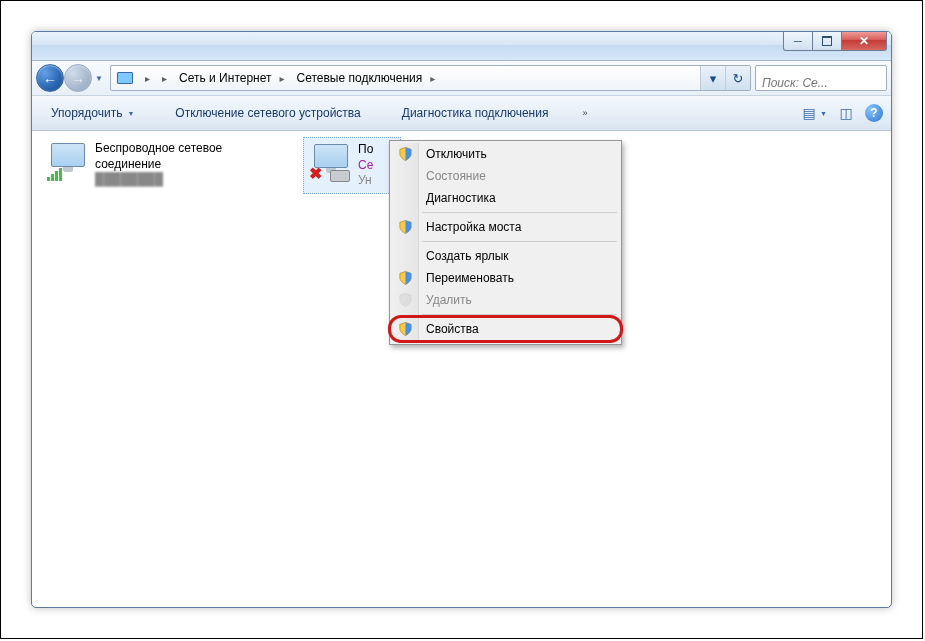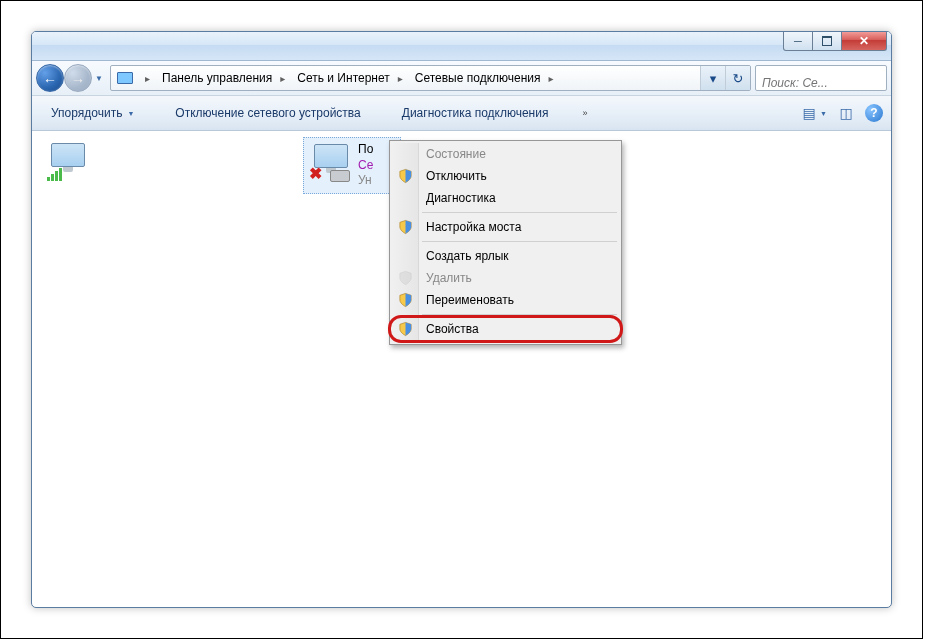--- a/index.html
+++ b/index.html
@@ -91,21 +91,20 @@
     <div class="navbtns">
       <div class="circlebtn">←</div>
       <div class="circlebtn fwd">→</div>
       <div class="navdrop">▼</div>
     </div>
     <div class="addressbar">
       <div class="addr-icon">
             <div class="screen"></div>
           </div>
       <span class="crumb-arrow">▸</span>
-      <span class="crumb">Панель управления</span>
       <span class="crumb-arrow">▸</span>
       <span class="crumb">Сеть и Интернет</span>
       <span class="crumb-arrow">▸</span>
       <span class="crumb">Сетевые подключения</span>
       <span class="crumb-arrow">▸</span>
       <span class="addr-end"></span>
       <span class="addr-refresh">▾</span>
       <span class="addr-refresh">↻</span>
     </div>
     <div class="searchbox">
@@ -141,85 +140,89 @@
     <div class="conn" style="left:8px;top:6px;">
       <div class="conn-icon">
         <div class="monitor"></div>
         <div class="bars">
               <span></span>
               <span></span>
               <span></span>
               <span></span>
             </div>
       </div>
+      <div class="conn-text">
+        <div class="line1">Беспроводное сетевое соединение</div>
+        <div class="line2">████████</div>
+      </div>
     </div>
 
     <div class="conn sel" style="left:270px;top:6px;width:88px;overflow:hidden;">
       <div class="conn-icon">
         <div class="monitor"></div>
         <div class="redx">✖</div>
         <div class="plug"></div>
       </div>
       <div class="conn-text">
         <div class="line1">По</div>
         <div class="line1" style="color:#a21caf;">Се</div>
         <div class="line1" style="color:#888;">Ун</div>
       </div>
     </div>
   </div>
 
   <div class="ctxmenu">
     <div class="gutter"></div>
 
+    <div class="ctxitem">
+      <span class="shield">
+        <svg viewBox="0 0 16 16">
+              <path d="M8 1 L14 3 V8 C14 12 8 15 8 15 C8 15 2 12 2 8 V3 Z" fill="#f6c94a" stroke="#b08020" stroke-width="0.7"></path>
+              <path d="M8 1 L14 3 V8 C14 12 8 15 8 15 V1 Z" fill="#4a90e2"></path>
+            </svg>
+      </span>
+      <span class="txt">Отключить</span>
+    </div>
     <div class="ctxitem disabled">
       <span class="txt">Состояние</span>
     </div>
     <div class="ctxitem">
-      <span class="shield">
-        <svg viewBox="0 0 16 16">
-              <path d="M8 1 L14 3 V8 C14 12 8 15 8 15 C8 15 2 12 2 8 V3 Z" fill="#f6c94a" stroke="#b08020" stroke-width="0.7"></path>
-              <path d="M8 1 L14 3 V8 C14 12 8 15 8 15 V1 Z" fill="#4a90e2"></path>
-            </svg>
-      </span>
-      <span class="txt">Отключить</span>
-    </div>
-    <div class="ctxitem">
       <span class="txt">Диагностика</span>
     </div>
     <div class="ctxsep"></div>
     <div class="ctxitem">
       <span class="shield">
         <svg viewBox="0 0 16 16">
               <path d="M8 1 L14 3 V8 C14 12 8 15 8 15 C8 15 2 12 2 8 V3 Z" fill="#f6c94a" stroke="#b08020" stroke-width="0.7"></path>
               <path d="M8 1 L14 3 V8 C14 12 8 15 8 15 V1 Z" fill="#4a90e2"></path>
             </svg>
       </span>
       <span class="txt">Настройка моста</span>
     </div>
     <div class="ctxsep"></div>
     <div class="ctxitem">
       <span class="txt">Создать ярлык</span>
+    </div>
+    <div class="ctxitem">
+      <span class="shield">
+        <svg viewBox="0 0 16 16">
+              <path d="M8 1 L14 3 V8 C14 12 8 15 8 15 C8 15 2 12 2 8 V3 Z" fill="#f6c94a" stroke="#b08020" stroke-width="0.7"></path>
+              <path d="M8 1 L14 3 V8 C14 12 8 15 8 15 V1 Z" fill="#4a90e2"></path>
+            </svg>
+      </span>
+      <span class="txt">Переименовать</span>
     </div>
     <div class="ctxitem disabled">
       <span class="shield" style="opacity:0.4;">
         <svg viewBox="0 0 16 16">
               <path d="M8 1 L14 3 V8 C14 12 8 15 8 15 C8 15 2 12 2 8 V3 Z" fill="#ccc" stroke="#aaa" stroke-width="0.7"></path>
             </svg>
       </span>
       <span class="txt">Удалить</span>
     </div>
-    <div class="ctxitem">
-      <span class="shield">
-        <svg viewBox="0 0 16 16">
-              <path d="M8 1 L14 3 V8 C14 12 8 15 8 15 C8 15 2 12 2 8 V3 Z" fill="#f6c94a" stroke="#b08020" stroke-width="0.7"></path>
-              <path d="M8 1 L14 3 V8 C14 12 8 15 8 15 V1 Z" fill="#4a90e2"></path>
-            </svg>
-      </span>
-      <span class="txt">Переименовать</span>
-    </div>
     <div class="ctxsep"></div>
     <div class="ctxitem highlighted">
       <span class="shield">
         <svg viewBox="0 0 16 16">
               <path d="M8 1 L14 3 V8 C14 12 8 15 8 15 C8 15 2 12 2 8 V3 Z" fill="#f6c94a" stroke="#b08020" stroke-width="0.7"></path>
               <path d="M8 1 L14 3 V8 C14 12 8 15 8 15 V1 Z" fill="#4a90e2"></path>
             </svg>
       </span>
       <span class="txt">Свойства</span>
     </div>

